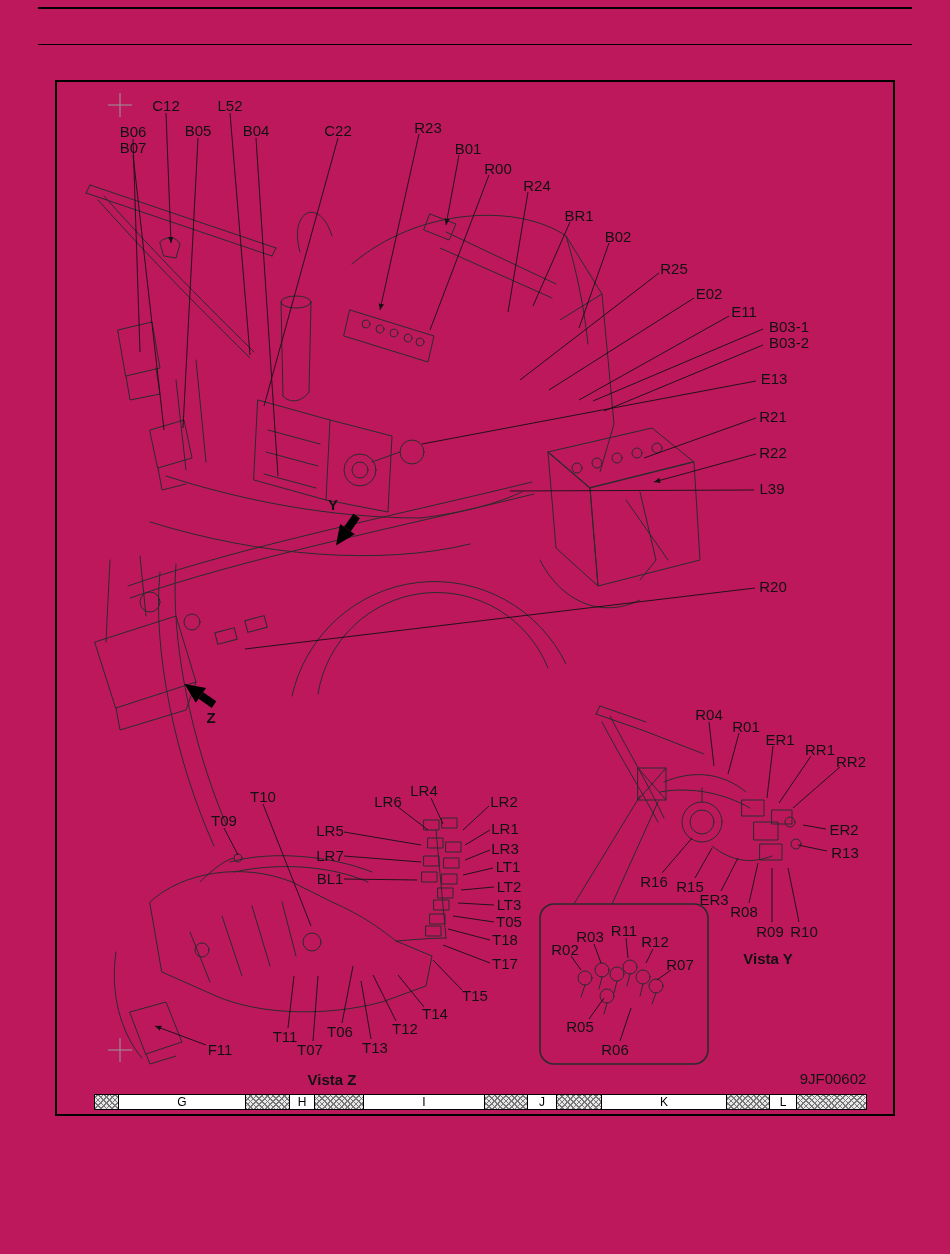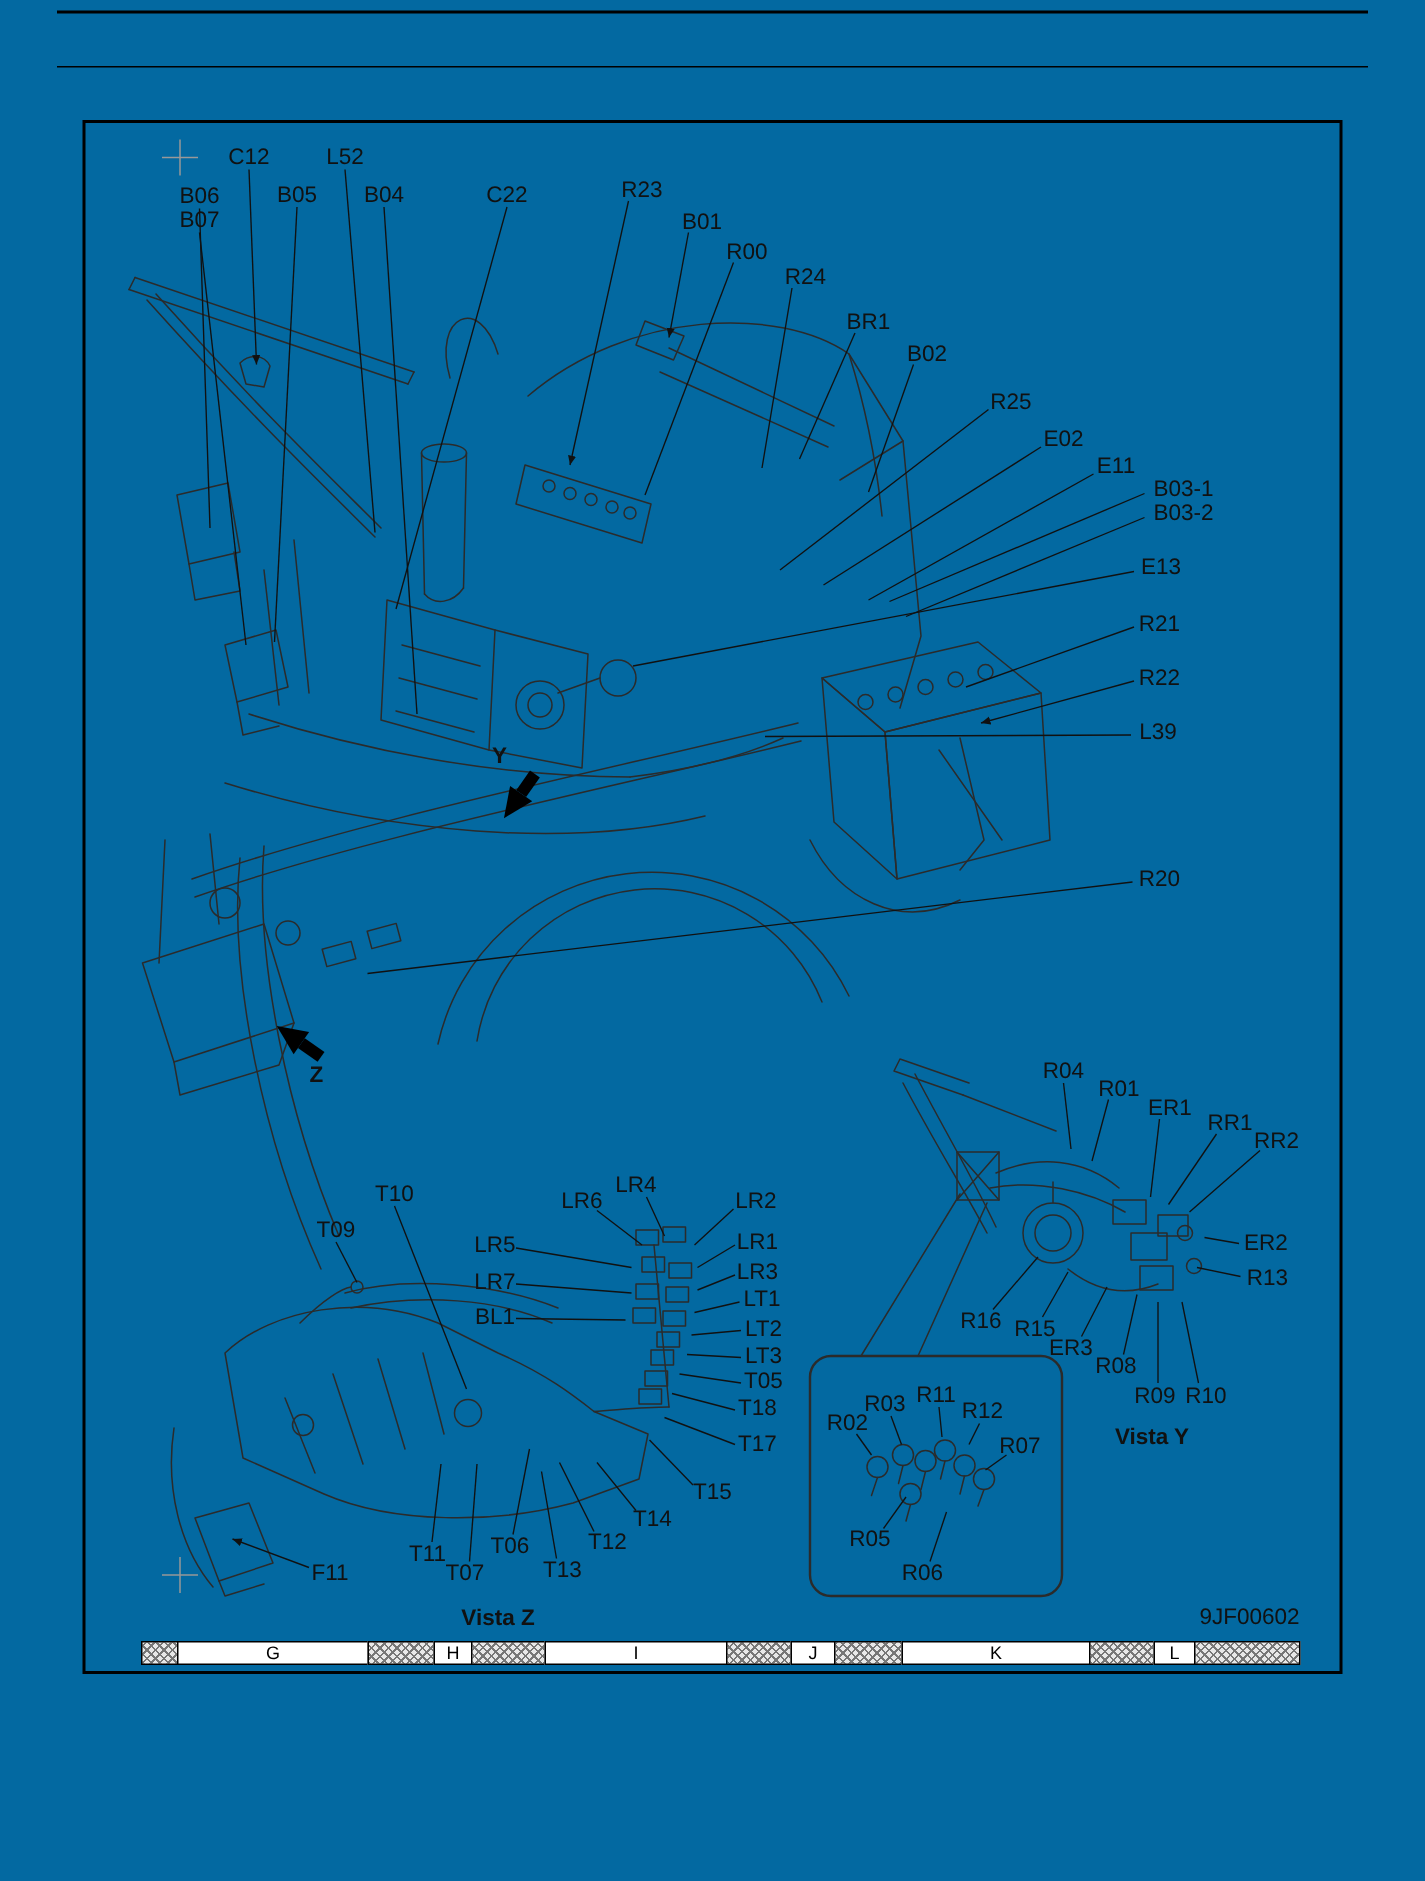--- a/index.html
+++ b/index.html
@@ -1,16 +1,16 @@
 <!DOCTYPE html>
 <html><head>
 <meta charset="utf-8">
 <style>
   html,body{margin:0;padding:0;background:#fff;}
-  #page{position:relative;width:950px;height:1254px;background:#0369a1;overflow:hidden;
+  #page{position:relative;width:950px;height:1254px;background:#be185d;overflow:hidden;
         font-family:"Liberation Sans",sans-serif;}
   .hrule{position:absolute;background:#000;}
   #frame{position:absolute;left:55px;top:80px;width:836px;height:1032px;border:2px solid #000;}
   #art-svg{position:absolute;left:0;top:0;width:950px;height:1254px;}
   .art path,.art rect,.art circle,.art ellipse,.art line{fill:none;stroke:#2b2b2b;stroke-width:1;
         stroke-linecap:round;stroke-linejoin:round;}
   .art .thick{stroke-width:1.6;}
   .solid{fill:#000;stroke:none;}
   .leader{stroke:#111;stroke-width:0.9;fill:none;}
   .callout{font-family:"Liberation Sans",sans-serif;font-size:15px;fill:#111;

